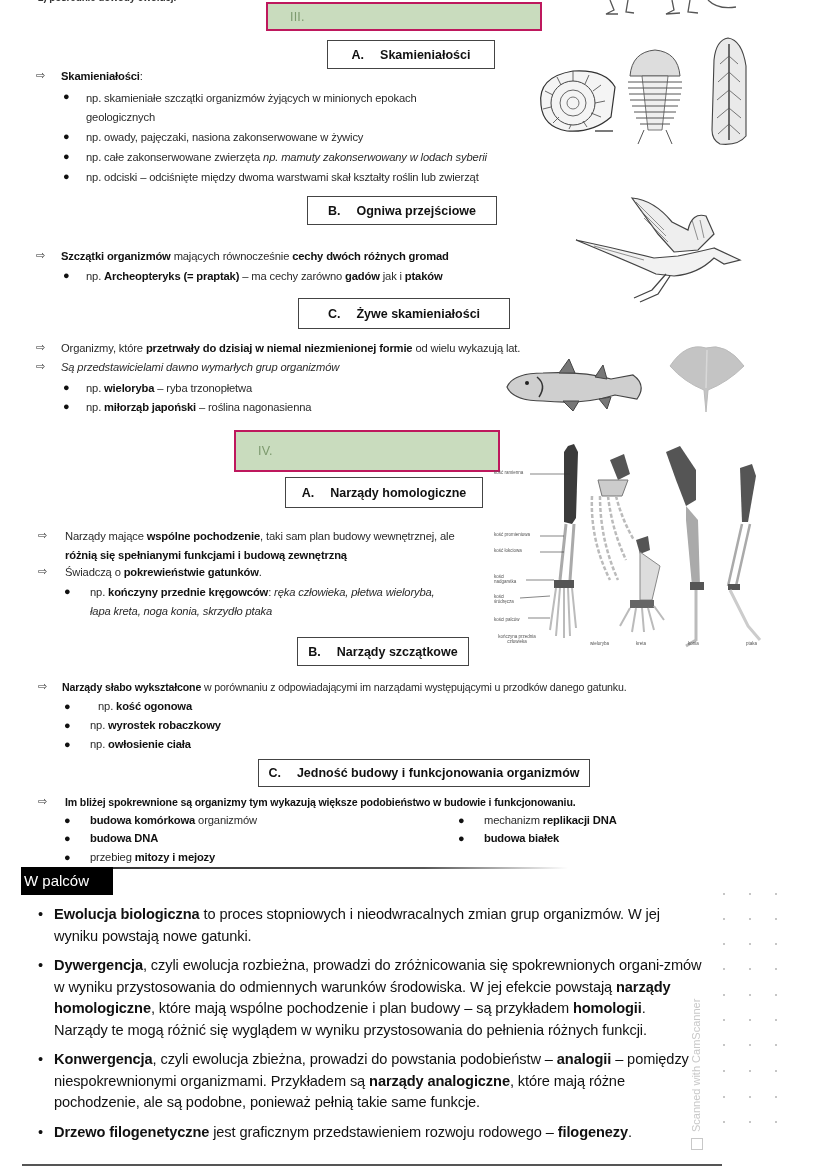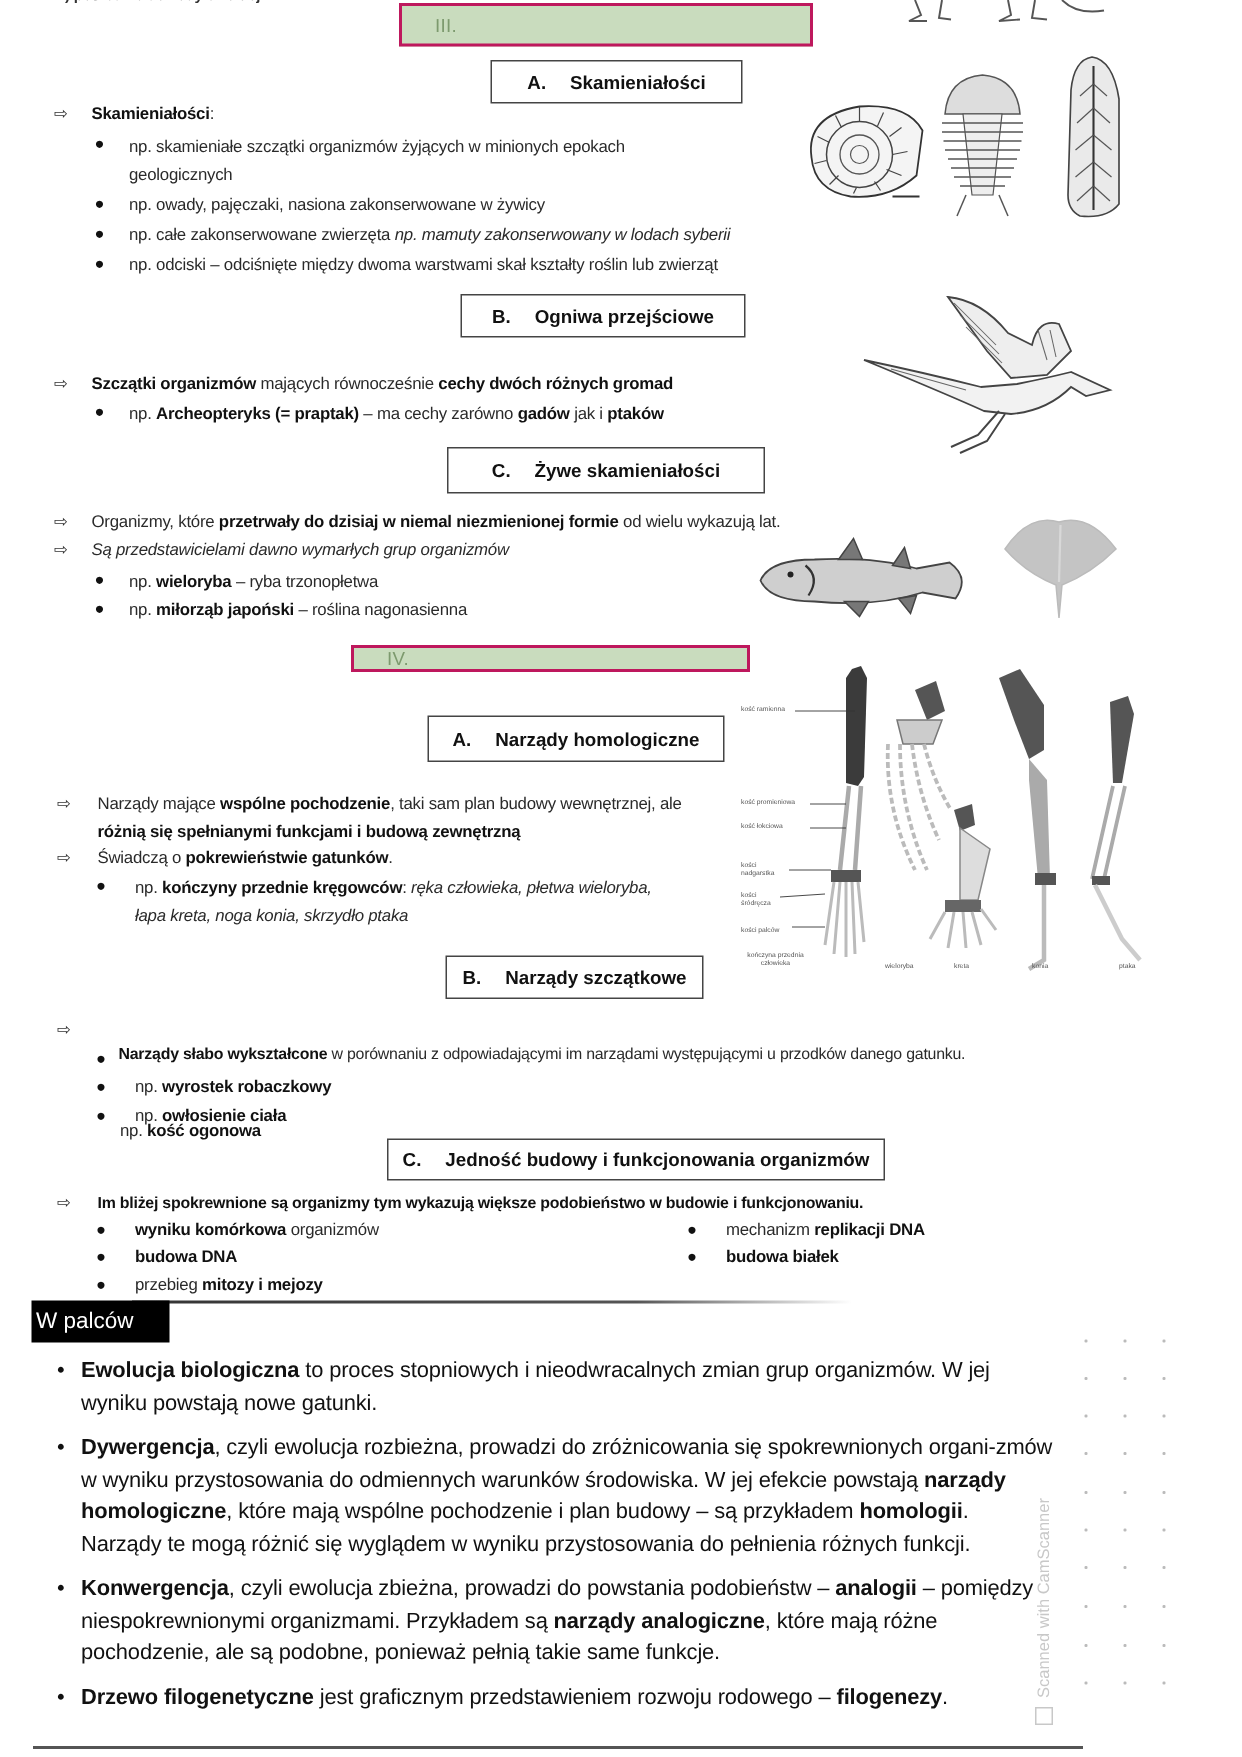--- a/index.html
+++ b/index.html
@@ -171,21 +171,21 @@
   <path d="M4 32 Q10 18 40 18 Q80 16 108 24 L130 20 Q144 30 134 44 L112 40 Q80 50 40 46 Q10 46 4 32 Z" fill="#cfcfcf" stroke="#444" stroke-width="1.2"></path>
   <path d="M56 18 L66 4 L72 18 Z M92 22 L100 10 L104 24 Z M60 46 L70 56 L76 46 Z M96 44 L104 54 L108 42 Z" fill="#777" stroke="#444"></path>
   <circle cx="24" cy="28" r="2" fill="#222"></circle>
   <path d="M34 22 Q44 30 36 42" stroke="#333" fill="none" stroke-width="1.5"></path>
 </svg>
 <svg class="abs" style="left:666px;top:342px" width="82" height="72">
   <path d="M4 24 Q20 0 40 6 Q60 0 78 24 Q62 40 42 48 L40 70 L38 48 Q18 40 4 24 Z" fill="#c4c4c4" stroke="#bbb"></path>
   <line x1="41" y1="8" x2="40" y2="46" stroke="#d8d8d8" stroke-width="1.5"></line>
 </svg>
 
-<div class="green-box" style="left:234px;top:430px;width:266px;height:18px;">
+<div class="green-box" style="left:234px;top:430px;width:266px;height:42px;">
   <span class="num">IV.</span>
 </div>
 
 <div class="sub-box" style="left:285px;top:477px;width:198px;height:31px;">
   <span class="letter">A.</span>
   <span>Narządy homologiczne</span>
 </div>
 
 <span class="arrow" style="left:38px;top:529px;">⇨</span>
 <div class="abs note" style="left:65px;top:527px;width:420px;">
@@ -245,40 +245,40 @@
 <div class="label-tiny" style="left:636px;top:641px;">kreta</div>
 <div class="label-tiny" style="left:688px;top:641px;">konia</div>
 <div class="label-tiny" style="left:746px;top:641px;">ptaka</div>
 
 <div class="sub-box" style="left:297px;top:637px;width:172px;height:29px;">
   <span class="letter">B.</span>
   <span>Narządy szczątkowe</span>
 </div>
 
 <span class="arrow" style="left:38px;top:680px;">⇨</span>
-<div class="abs note" style="left:79px;top:678px;white-space:nowrap;font-size:10.6px;margin-top:16px;">
+<div class="abs note" style="left:62px;top:678px;white-space:nowrap;font-size:10.6px;">
   <b>Narządy słabo wykształcone</b><span> w porównaniu z odpowiadającymi im narządami występującymi u przodków danego gatunku.</span>
 </div>
 <span class="bullet" style="left:64px;top:700px;">●</span>
-<div class="abs note" style="left:80px;top:697px;margin-top:48px;"><span>np. </span><b>kość ogonowa</b></div>
+<div class="abs note" style="left:98px;top:697px;"><span>np. </span><b>kość ogonowa</b></div>
 <span class="bullet" style="left:64px;top:719px;">●</span>
 <div class="abs note" style="left:90px;top:716px;"><span>np. </span><b>wyrostek robaczkowy</b></div>
 <span class="bullet" style="left:64px;top:738px;">●</span>
 <div class="abs note" style="left:90px;top:735px;"><span>np. </span><b>owłosienie ciała</b></div>
 
 <div class="sub-box" style="left:258px;top:759px;width:332px;height:28px;">
   <span class="letter">C.</span>
   <span>Jedność budowy i funkcjonowania organizmów</span>
 </div>
 
 <span class="arrow" style="left:38px;top:795px;">⇨</span>
 <div class="abs note" style="left:65px;top:793px;white-space:nowrap;font-size:10.6px;font-weight:bold;color:#111;">Im bliżej spokrewnione są organizmy tym wykazują większe podobieństwo w budowie i funkcjonowaniu.</div>
 
 <span class="bullet" style="left:64px;top:814px;">●</span>
-<div class="abs note" style="left:90px;top:811px;"><b>wyniku komórkowa</b><span> organizmów</span></div>
+<div class="abs note" style="left:90px;top:811px;"><b>budowa komórkowa</b><span> organizmów</span></div>
 <span class="bullet" style="left:64px;top:832px;">●</span>
 <div class="abs note" style="left:90px;top:829px;"><b>budowa DNA</b><span></span></div>
 <span class="bullet" style="left:64px;top:851px;">●</span>
 <div class="abs note" style="left:90px;top:848px;"><span>przebieg </span><b>mitozy i mejozy</b></div>
 
 <span class="bullet" style="left:458px;top:814px;">●</span>
 <div class="abs note" style="left:484px;top:811px;"><span>mechanizm </span><b>replikacji DNA</b></div>
 <span class="bullet" style="left:458px;top:832px;">●</span>
 <div class="abs note" style="left:484px;top:829px;"><b>budowa białek</b></div>
 

